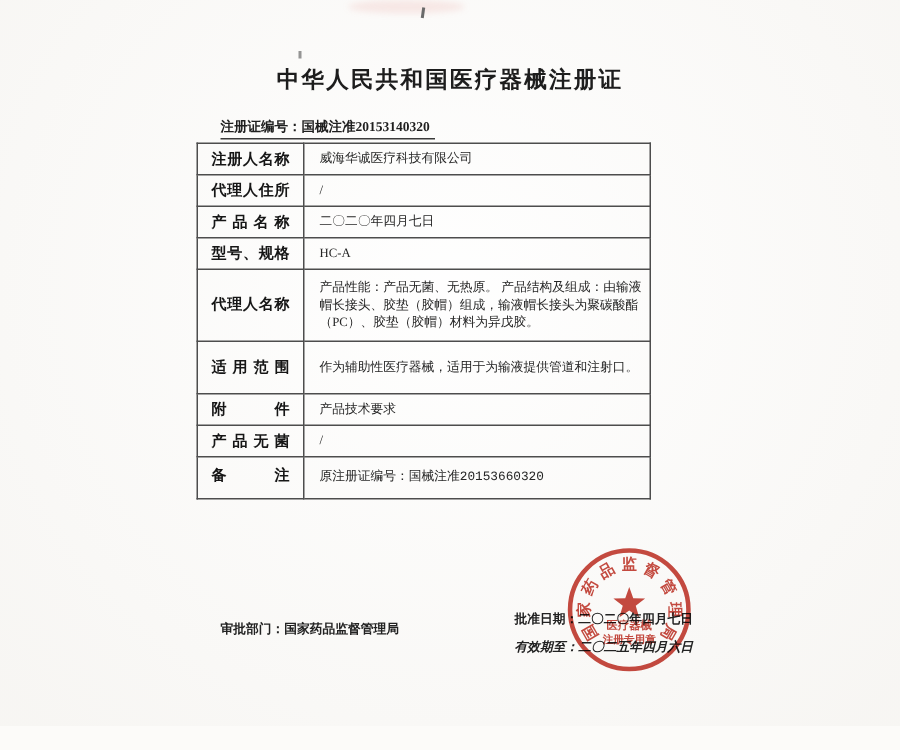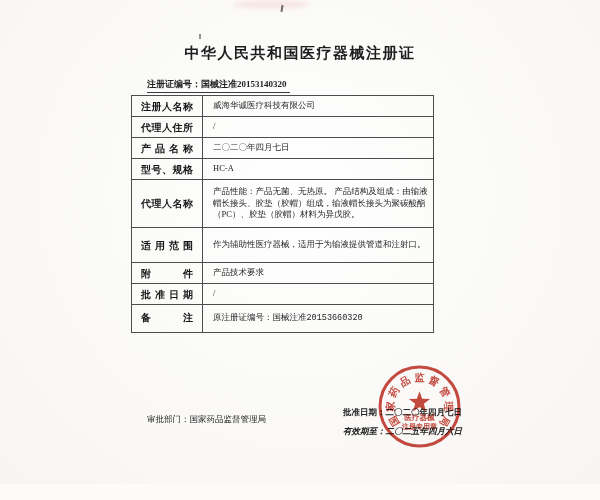--- a/index.html
+++ b/index.html
@@ -38,21 +38,21 @@
     font-size:10px; font-weight:bold; color:#161616;
     text-align:justify; text-align-last:justify; line-height:1.1;
   }
   td.val { padding:2px 5px 2px 10px; }
   td.val div { font-size:8.5px; color:#262626; line-height:1.4; }
   tr.r8 td { height:48px; }
   tr.r9 td { height:35px;margin-top:13px; }
   tr.r12 td { height:28px;font-family:Liberation Mono, monospace; }
   .dept {
     position:absolute; left:147px; top:414px;
-    font-size:8.5px; font-weight:normal; color:#222;
+    font-size:8.5px; font-weight:bold; color:#222;
   }
   .dateline { position:absolute; font-size:8.5px; font-weight:bold; color:#222; }
   .d1 { left:343px; top:407px; }
   .d2 { left:343px; top:426px;font-style:italic; }
   .stamp {
     position:absolute; left:377px; top:364px; width:85px; height:85px;
     mix-blend-mode:multiply; opacity:.88;
   }
   .ring { font-size:10px; font-weight:bold; font-family:"Liberation Serif", serif; }
   .sline1 { font-size:7.5px; font-weight:bold; }
@@ -131,21 +131,21 @@
     <tr>
       <td class="lbl">
             <div>附件</div>
           </td>
       <td class="val">
             <div>产品技术要求</div>
           </td>
     </tr>
     <tr>
       <td class="lbl">
-            <div>批准日期</div>
+            <div>产品无菌</div>
           </td>
       <td class="val">
             <div>/</div>
           </td>
     </tr>
     <tr class="r12">
       <td class="lbl">
             <div>备注</div>
           </td>
       <td class="val">

